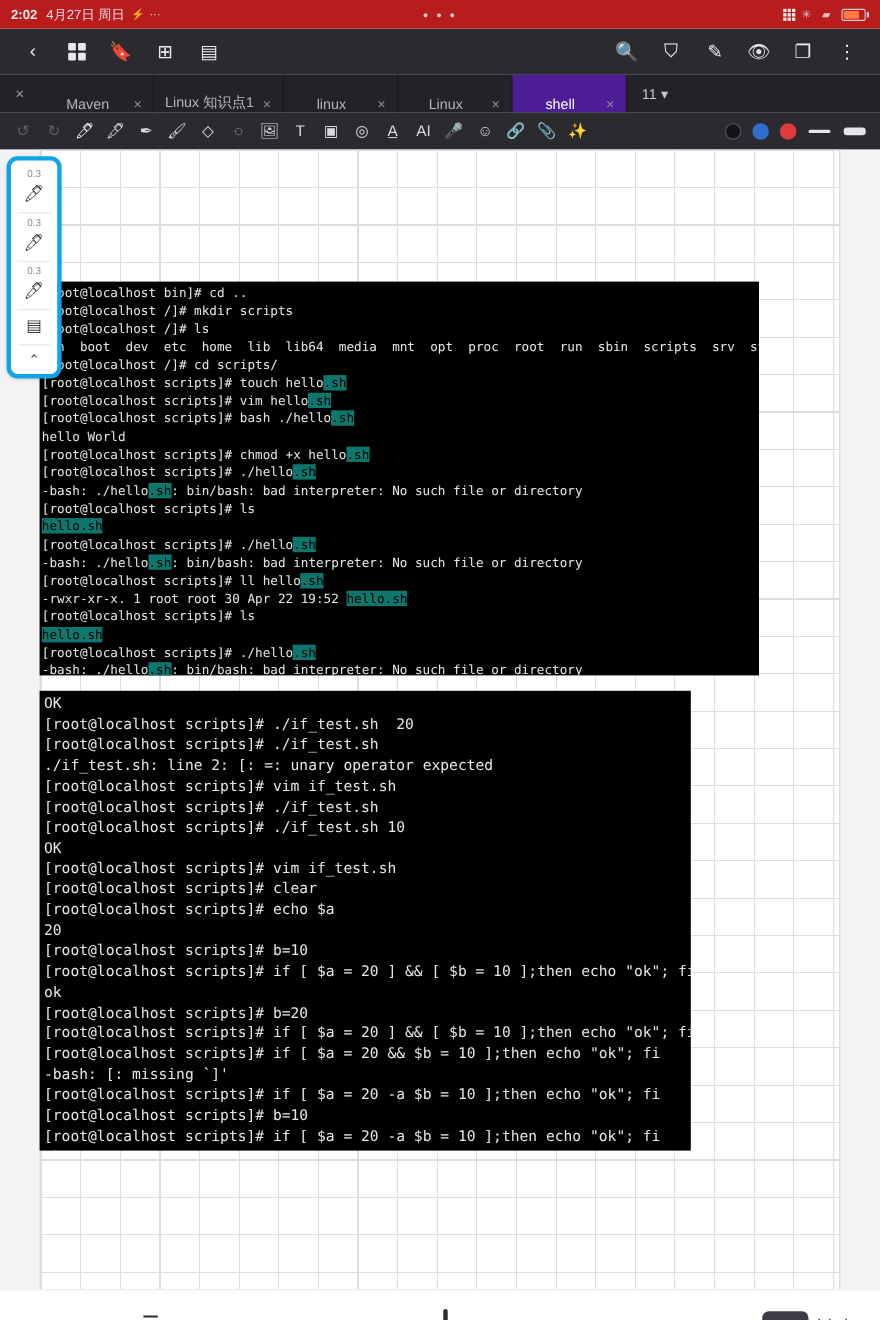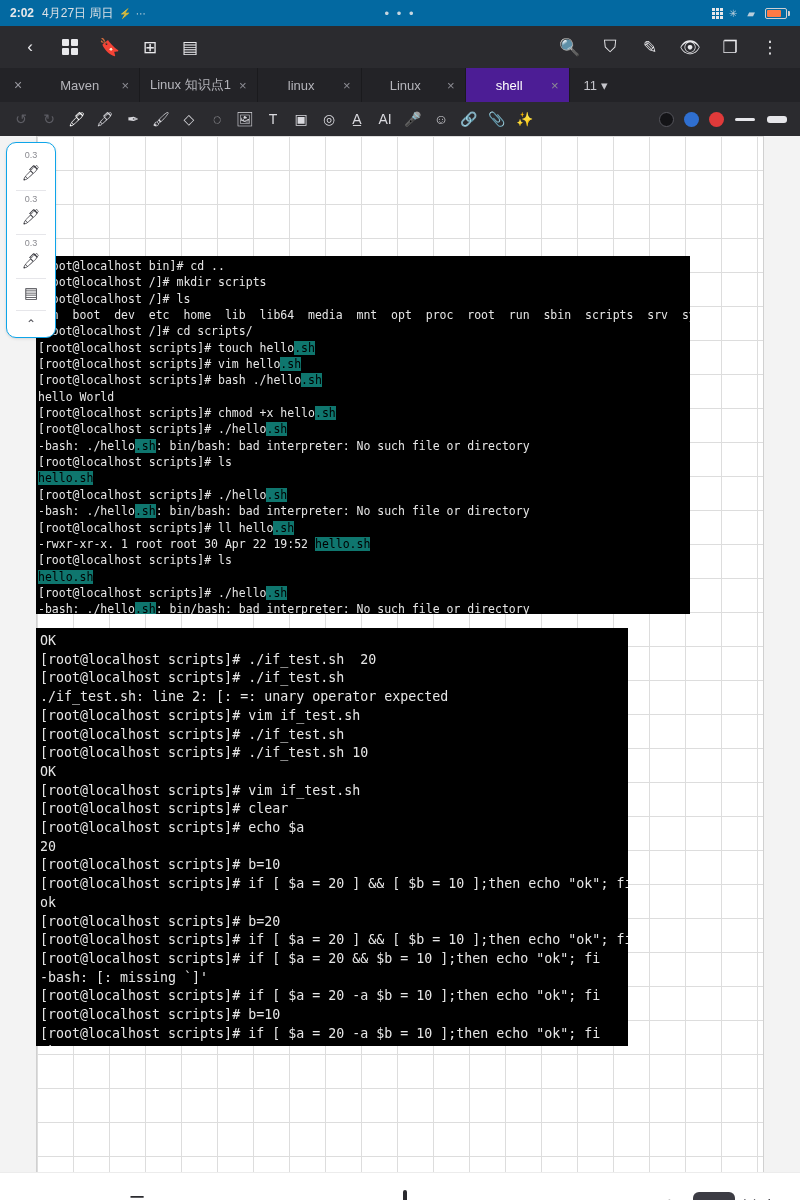--- a/index.html
+++ b/index.html
@@ -6,21 +6,21 @@
   html, body {
     width: 800px; height: 1200px;
     background: #ffffff;
     font-family: "Liberation Sans", sans-serif;
     overflow: hidden;
   }
 
   
   .statusbar {
     height: 26px;
-    background: #0369a1;
+    background: #b91c1c;
     color: #e8e8ea;
     display: flex;
     align-items: center;
     padding: 0 10px;
     font-size: 12px;
     position: relative;
   }
   .statusbar .time { font-weight: bold; margin-right: 8px; }
   .statusbar .date { margin-right: 6px; opacity: .95; }
   .statusbar .smallicon { font-size: 10px; margin-right: 4px; opacity: .8; }
@@ -61,21 +61,21 @@
 
   
   .tabbar {
     height: 34px; background: #232327; display: flex; align-items: stretch;
     font-size: 13px; color: #b9b9bf;
   }
   .tabbar .tabclose-left {
     width: 36px; display:flex; align-items:center; justify-content:center; color:#9a9aa1; font-size: 14px;
   }
   .tab {
-    min-width: 104px; display: flex; align-items: center; justify-content: space-between;
+    min-width: 104px; display: flex; align-items: flex-end; justify-content: space-between;
     padding: 0 10px; border-right: 1px solid #1a1a1d; position: relative;
     color: #b5b5bb; white-space: nowrap;
   }
   .tab .lbl { flex:1; text-align:center; overflow:hidden; text-overflow:ellipsis; }
   .tab .x { margin-left: 8px; font-size: 13px; color: #8d8d94; }
   .tab.active { background: #4c1d95; color: #ffffff; }
   .tab-more {
     display:flex; align-items:center; gap:4px; padding: 0 14px; color:#c6c6cc;
   }
 
@@ -109,21 +109,21 @@
     position: absolute; left: 36px; top: 0; right: 36px; bottom: 0;
     background:
       repeating-linear-gradient(to right, #dddddd 0 1px, transparent 1px 36px),
       repeating-linear-gradient(to bottom, #dddddd 0 1px, transparent 1px 34px),
       #ffffff;
     border-left: 1px solid #d0d0d0;
     border-right: 1px solid #d0d0d0;
   }
   .leftrail {
     position: absolute; left: 6px; top: 6px; width: 50px;
-    background: #ffffff; border: 1px solid #0ea5e9; border-radius: 10px;
+    background: #ffffff; border: 4px solid #0ea5e9; border-radius: 10px;
     padding: 6px 0 2px 0; display:flex; flex-direction:column; align-items:center;
     gap: 2px; box-shadow: 0 1px 3px rgba(0,0,0,.12);
     z-index: 4;
   }
   .rail-item { display:flex; flex-direction:column; align-items:center; width: 100%; }
   .rail-num { font-size: 9px; color:#8a8a90; line-height: 12px; }
   .rail-pen { font-size: 15px; color:#3a3a40; padding: 3px 0 6px 0; }
   .rail-div { width: 30px; height:1px; background:#e6e6ea; }
   .rail-chev { font-size: 12px; color:#55555c; padding: 4px 0 4px 0;}
 

